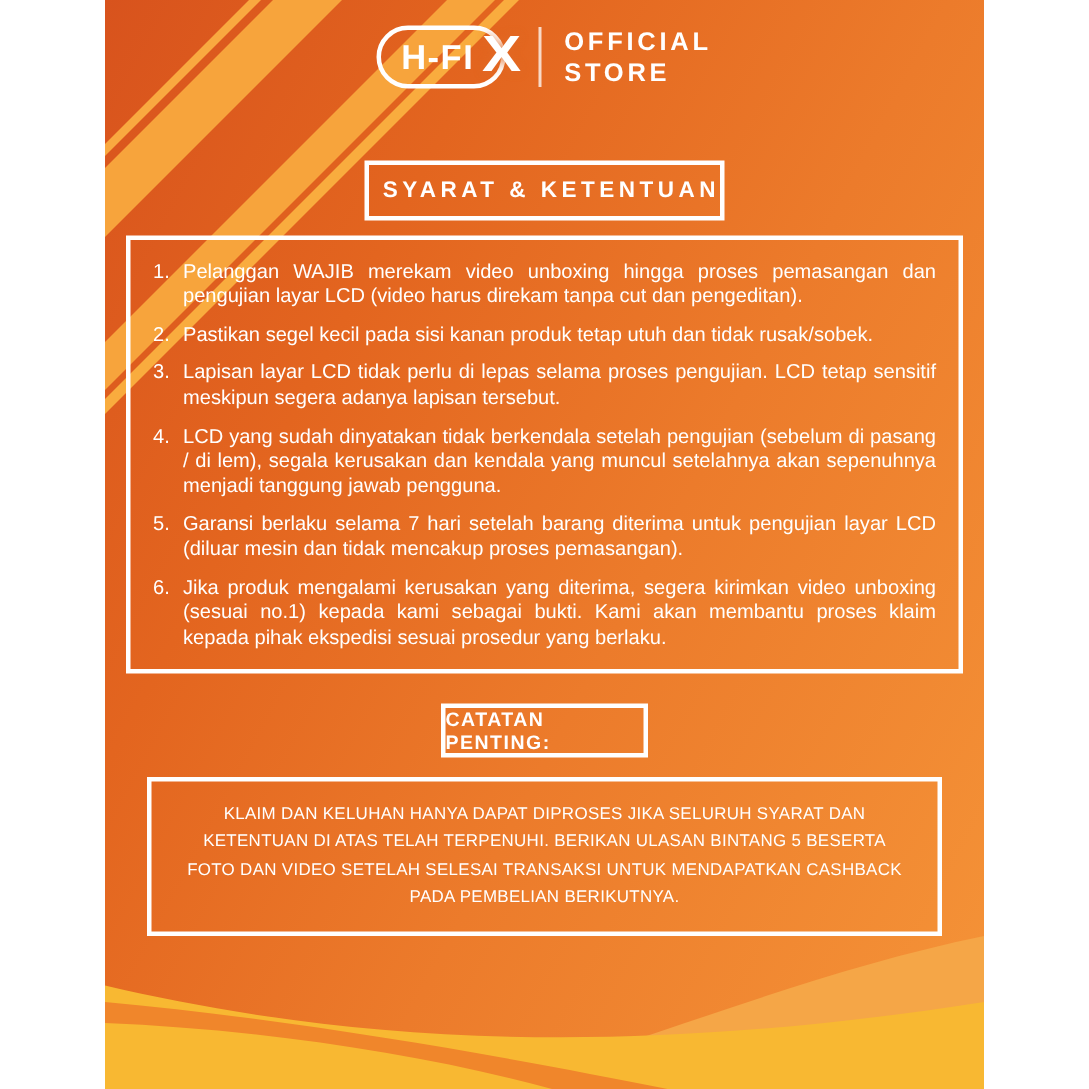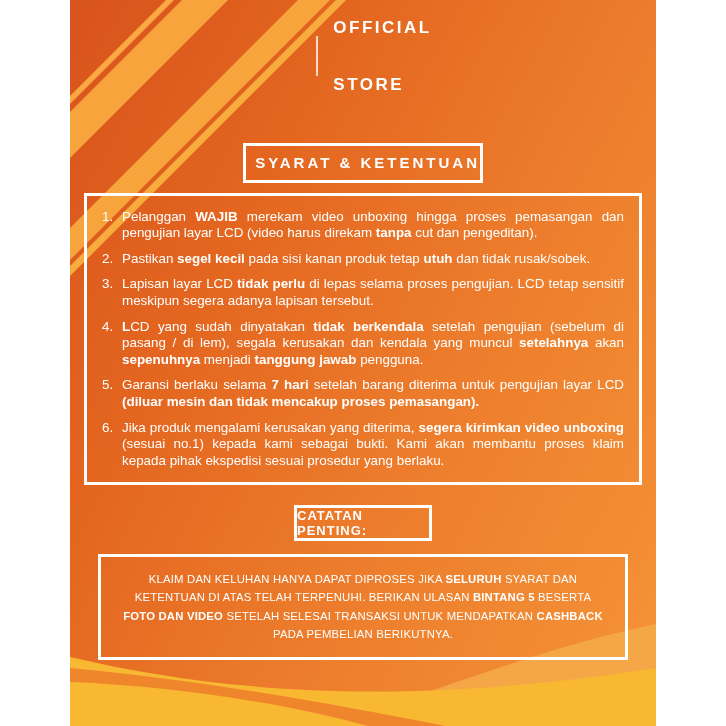--- a/index.html
+++ b/index.html
@@ -34,21 +34,21 @@
     position: relative;
   }
   .logo-brand { font-size: 23px; font-weight: bold; letter-spacing: 1px; line-height: 1; }
   .logo-x {
     font-size: 34px; font-weight: bold; line-height: 1;
     position: absolute; right: -12px; top: 50%;
     transform: translateY(-54%) scaleX(1.15);
     text-shadow: 0 0 6px rgba(224,106,40,0.9);
   }
   .logo-divider { width: 2px; height: 40px; background: rgba(255,255,255,0.75); margin: 0 15px 0 22px; }
-  .logo-store { display: flex; flex-direction: column; gap: 36px; }
+  .logo-store { display: flex; flex-direction: column; }
   .logo-store span { font-size: 17px; font-weight: bold; letter-spacing: 2.5px; line-height: 1.25; }
 
   
   .outline-box {
     border: 3px solid #ffffff;
     display: flex; align-items: center; justify-content: flex-end;
     position: relative; z-index: 3;
   }
   .title-box { margin-top: 47px; width: 240px; height: 40px; }
   .title-box span { font-size: 15px; font-weight: bold; letter-spacing: 3px; }
@@ -59,21 +59,21 @@
   .terms-box {
     margin-top: 10px; width: 558px;
     border: 3px solid #ffffff;
     padding: 13px 15px 13px 15px;
     position: relative; z-index: 3;
     display: flex; flex-direction: column; gap: 9px;
   }
   .term { display: flex; font-size: 13.4px; line-height: 1.24; }
   .term-num { flex: none; width: 20px; font-weight: normal; }
   .term-text { flex: 1; text-align: justify; }
-  .b { font-weight: bold; }
+  .b { font-weight: normal; }
 
   
   .footer-box {
     margin-top: 13px; width: 530px;
     border: 3px solid #ffffff;
     padding: 13px 20px 14px 20px;
     position: relative; z-index: 3;
     text-align: center;
   }
   .footer-claim { font-size: 11.3px; line-height: 1.6; letter-spacing: 0.2px; }
@@ -91,20 +91,24 @@
     <polygon points="0,266 0,276 276,0 266,0" fill="#f9ac3e"></polygon>
   </svg>
 
   <svg class="deco deco-waves" width="586" height="130" viewBox="0 0 586 130" preserveAspectRatio="none">
     <path d="M250,130 C380,92 470,52 586,28 L586,130 Z" fill="#f5a647"></path>
     <path d="M0,61 C150,96 330,112 586,72 L586,130 L0,130 Z" fill="#f8b832"></path>
     <path d="M0,72 C130,84 265,108 375,130 L298,130 C210,106 100,90 0,86 Z" fill="#f0862b"></path>
   </svg>
 
   <div class="logo-row">
+    <div class="logo-pill">
+      <span class="logo-brand">H-FI</span>
+      <span class="logo-x">X</span>
+    </div>
     <div class="logo-divider"></div>
     <div class="logo-store">
       <span>OFFICIAL</span>
       <span>STORE</span>
     </div>
   </div>
 
   <div class="outline-box title-box">
     <span>SYARAT &amp; KETENTUAN</span>
   </div>

